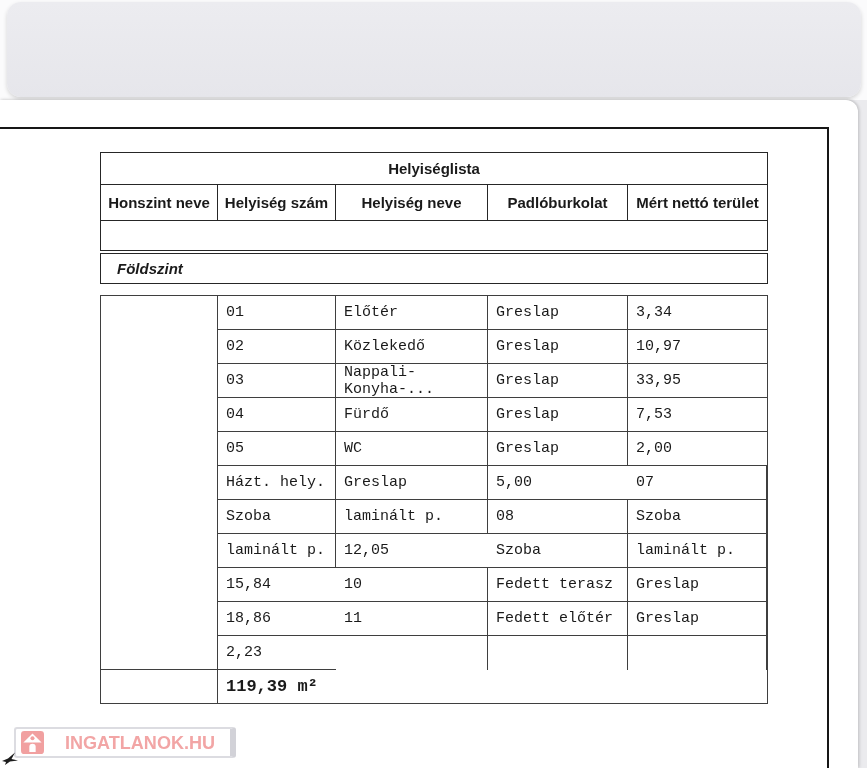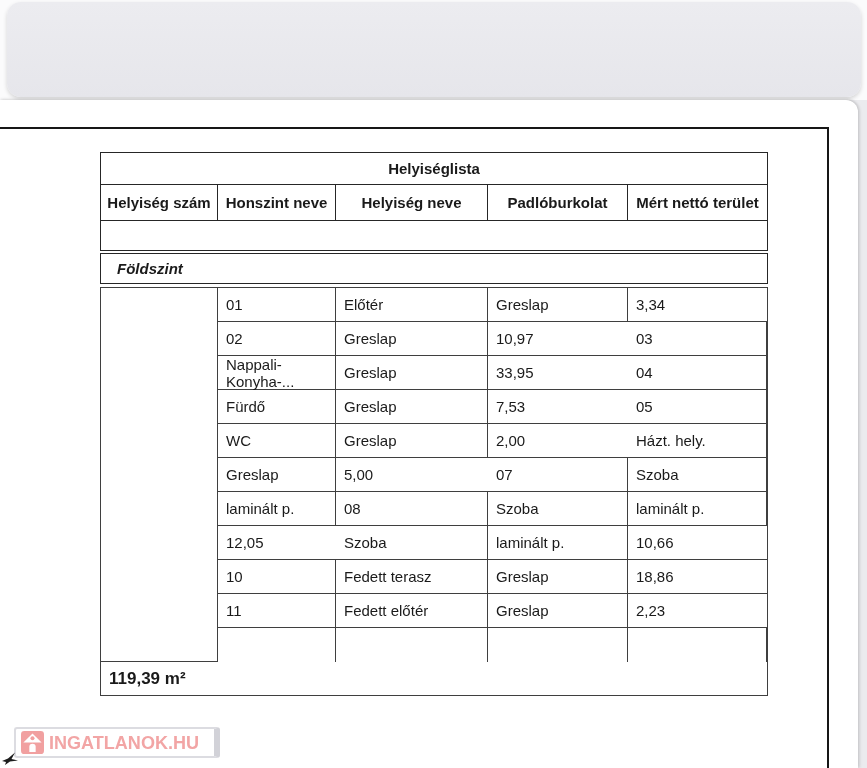--- a/index.html
+++ b/index.html
@@ -62,27 +62,28 @@
   
   .section-row {
     margin-top:2px; width:668px; height:31px;
     border:1px solid #262626; background:#fff;
     display:flex; align-items:center; padding-left:16px;
     font-weight:bold; font-style:italic; font-size:15px;
   }
 
   
   .tbl-body {
-    margin-top:3px;
+    margin-top:11px;
     display:grid;
     grid-template-columns:117px 118px 152px 140px 139px;
     grid-template-rows:repeat(11, 34px) 33px;
     width:668px;
     border:1px solid #3f3f3f;
     background:#fff;
+    font-family:Liberation Mono, monospace;
   }
   .c {
     border-right:1px solid #3f3f3f;
     border-bottom:1px solid #3f3f3f;
     display:flex; align-items:center;
     padding-left:8px; font-size:15px;
   }
   .c.cl { border-right:none; }            
   .c.ct { border-bottom:none; }           
   .merged {
@@ -94,20 +95,21 @@
 
   
   .wm {
     position:absolute; left:14px; top:727px; height:31px;
     background:#ffffff;
     border:2px solid #dcdce1;
     border-right:6px solid #d2d2d8;
     border-radius:3px;
     display:flex; align-items:center;
     padding:0 7px 0 5px;
+    gap:16px;
   }
   .wm-text {
     font-weight:bold; font-size:19px; color:#f2a5a5;
     margin-left:5px; white-space:nowrap;
     transform:scaleX(0.95); transform-origin:left center;
   }
   .plane { position:absolute; left:2px; top:752px; }
 </style>
 </head>
 <body>
@@ -115,39 +117,40 @@
 <div class="top-band"></div>
 <div class="top-panel"></div>
 
 <div class="page">
   <div class="frame"></div>
 
   <div class="table-wrap">
 
     <div class="tbl-head">
       <div class="title-cell">Helyiséglista</div>
+      <div class="head-cell">Honszint neve</div>
       <div class="head-cell">Helyiség szám</div>
-      <div class="head-cell">Honszint neve</div>
       <div class="head-cell">Helyiség neve</div>
       <div class="head-cell">Padlóburkolat</div>
       <div class="head-cell last">Mért nettó terület</div>
       <div class="empty-span"></div>
     </div>
 
     <div class="section-row">Földszint</div>
 
     <div class="tbl-body">
       <div class="c merged"></div>
 
   <div class="c">01</div>
   <div class="c">Előtér</div>
   <div class="c">Greslap</div>
   <div class="c cl">3,34</div>
 
   <div class="c">02</div>
+  <div class="c">Közlekedő</div>
   <div class="c">Greslap</div>
   <div class="c cl">10,97</div>
 
   <div class="c">03</div>
   <div class="c">Nappali-Konyha-...</div>
   <div class="c">Greslap</div>
   <div class="c cl">33,95</div>
 
   <div class="c">04</div>
   <div class="c">Fürdő</div>
@@ -167,21 +170,21 @@
   <div class="c">Szoba</div>
   <div class="c">laminált p.</div>
 
   <div class="c">08</div>
   <div class="c">Szoba</div>
   <div class="c">laminált p.</div>
   <div class="c cl">12,05</div>
 
   <div class="c">Szoba</div>
   <div class="c">laminált p.</div>
-  <div class="c cl">10,66</div>
+  <div class="c cl">15,84</div>
 
   <div class="c">10</div>
   <div class="c">Fedett terasz</div>
   <div class="c">Greslap</div>
   <div class="c cl">18,86</div>
 
   <div class="c">11</div>
   <div class="c">Fedett előtér</div>
   <div class="c">Greslap</div>
   <div class="c cl">2,23</div>

